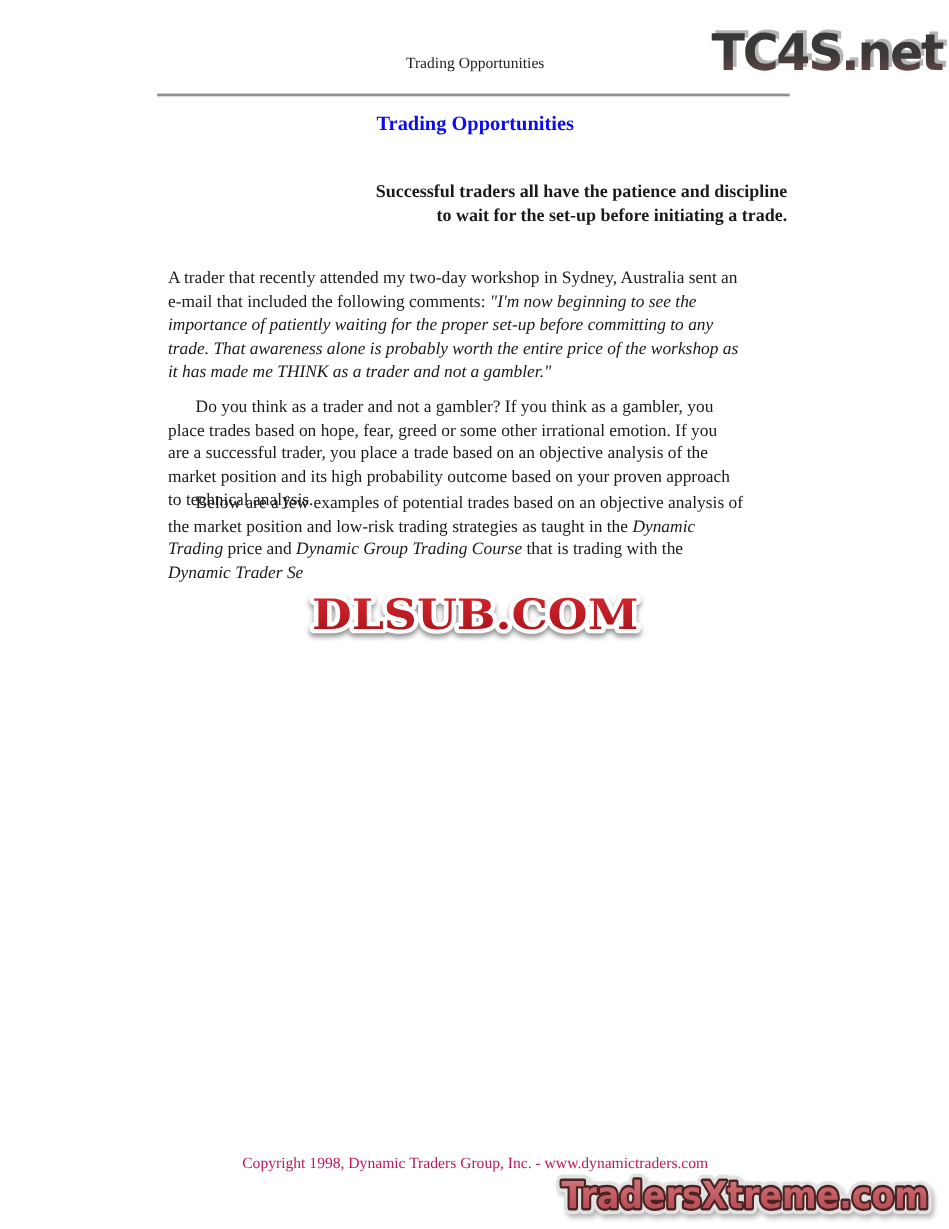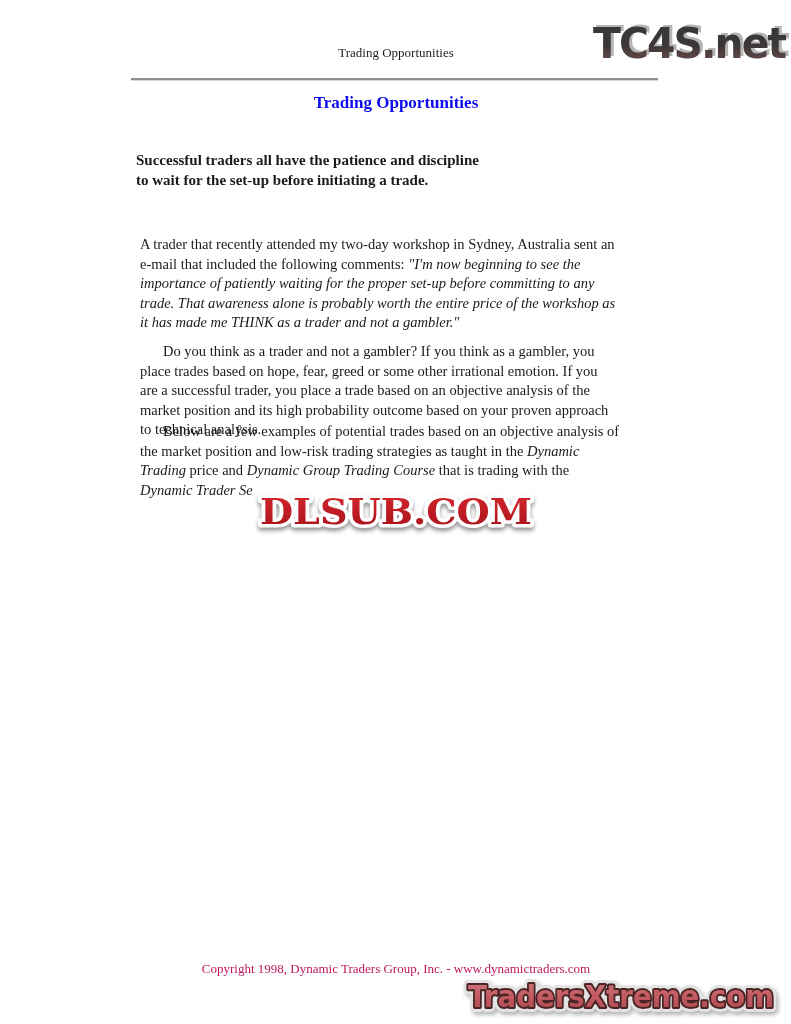--- a/index.html
+++ b/index.html
@@ -23,27 +23,27 @@
     position:absolute;top:78px;left:131px;width:527px;height:2px;
     background:var(--rule_gray,#8f8f8f);box-shadow:0 1px 0 #d9d9d9;
   }
 
   .doc-title{
     position:absolute;top:93px;left:136px;width:520px;text-align:center;
     font-size:17px;font-weight:bold;color:var(--title_blue,#0000ee);
   }
 
   .statement{
-    position:absolute;top:150px;left:136px;width:520px;text-align:left;
+    position:absolute;top:150px;left:136px;width:520px;text-align:right;
     font-size:15px;line-height:20px;font-weight:bold;white-space:pre-line;
   }
 
   .para{
     position:absolute;left:140px;width:560px;
-    font-size:14.5px;line-height:19.5px;white-space:pre-line;margin-top:12px;
+    font-size:14.5px;line-height:19.5px;white-space:pre-line;
   }
   .para1{top:223px;}
   .para2{top:330px;text-indent:23px;}
   .para3{top:410px;text-indent:23px;}
 
   
   .dlsub{position:absolute;top:488px;left:250px;}
 
   .footer{
     position:absolute;top:961px;left:136px;width:520px;text-align:center;

